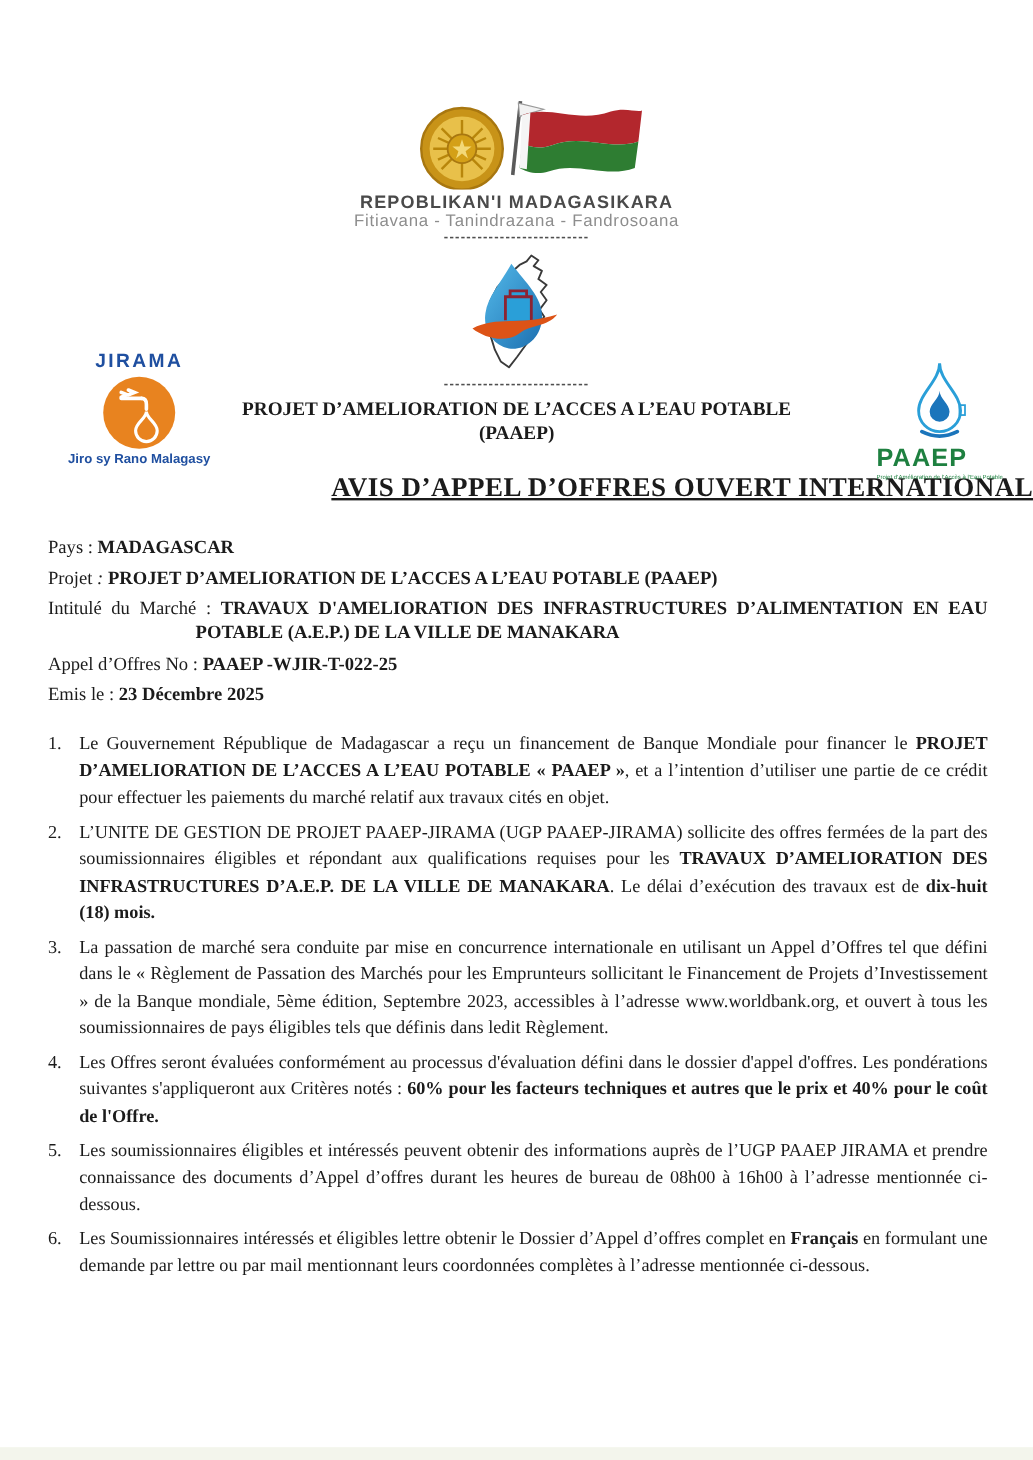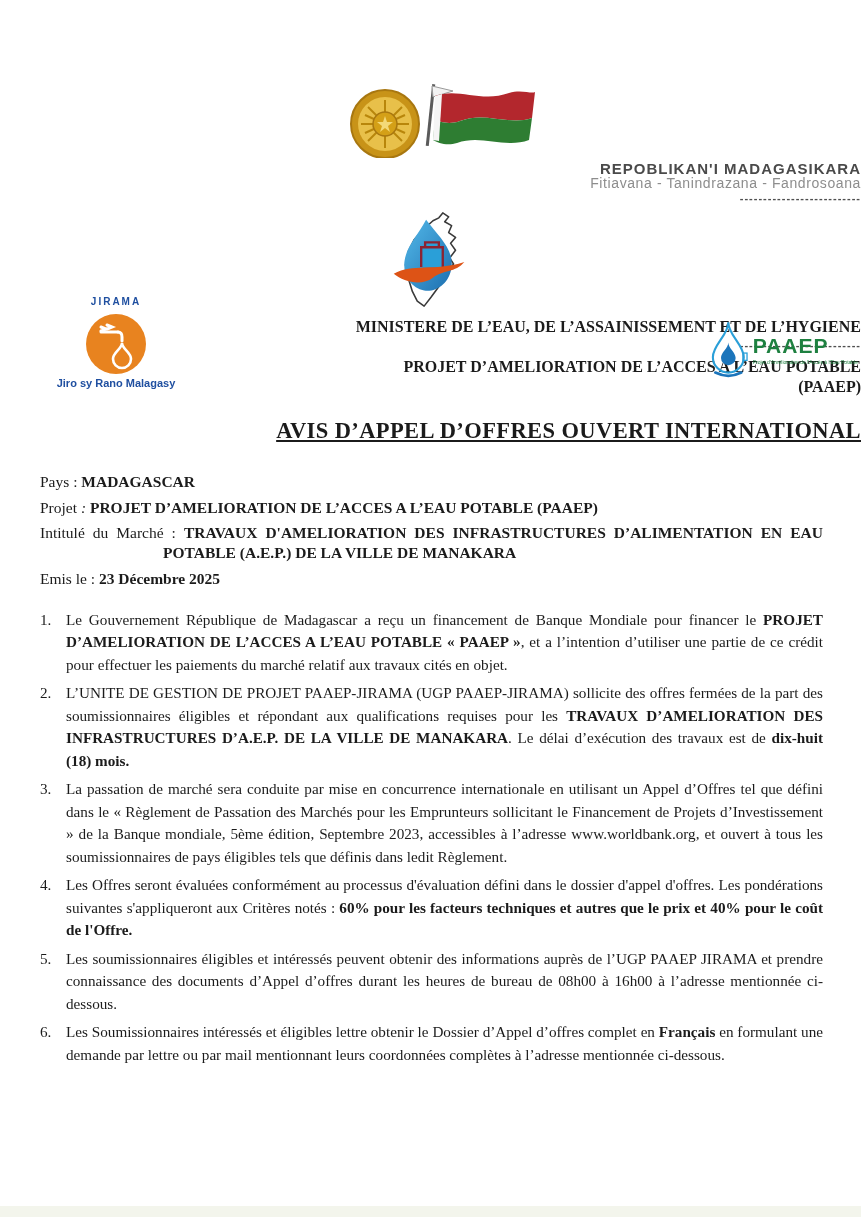--- a/index.html
+++ b/index.html
@@ -1,21 +1,21 @@
 <!DOCTYPE html>
 <html lang="fr" style="--jirama-orange: #e8831f; --jirama-blue: #1f4fa0; --paaep-green: #1e8040; --paaep-blue: #2a9fd8; --flag-red: #b3272d; --flag-green: #2e7d32; --medallion-gold: #d4a017; --logo-orange: #dd5316;"><head>
 <meta charset="utf-8">
 <style>
   html,body { margin:0; padding:0; background:#ffffff; }
   .page {
     position:relative; width:861px; height:1217px; margin:0 auto;
     background:#ffffff; overflow:hidden;
     font-family:"Liberation Serif", serif; color:#1b1b1b;
   }
-  .center { text-align:right; }
+  .center { text-align:center; }
 
   
   .emblem-block { padding-top:82px; }
   .emblem-svg { display:block; margin:0 auto; }
   .emblem-title {
     font-family:"Liberation Sans", sans-serif; font-weight:bold;
     font-size:15px; letter-spacing:1px; color:#4a4a4a; line-height:17px; margin-top:2px;
   }
   .emblem-motto {
     font-family:"Liberation Sans", sans-serif;
@@ -32,28 +32,29 @@
   
   .ministry-line { font-weight:bold; font-size:16px; line-height:20px; margin-top:5px; }
   .project-line  { font-weight:bold; font-size:16px; line-height:20px; margin-top:6px; }
   .paaep-line    { font-weight:bold; font-size:16px; line-height:20px; }
 
   
   .logo-jirama {
     position:absolute; left:52px; top:293px; width:128px; text-align:center;
     font-family:"Liberation Sans", sans-serif;
   }
-  .jirama-name { font-weight:bold; font-size:10px; letter-spacing:2px; color:var(--jirama-blue,#1f4fa0); line-height:17px; }
+  .jirama-name { font-weight:bold; font-size:16px; letter-spacing:2px; color:var(--jirama-blue,#1f4fa0); line-height:17px; }
   .jirama-tag  { font-weight:bold; font-size:11px; color:var(--jirama-blue,#1f4fa0); line-height:13px; margin-top:2px; }
   .jirama-circle { display:block; margin:3px auto 0; }
 
   .logo-paaep {
-    position:absolute; left:708px; top:316px; width:150px;
+    position:absolute; left:708px; top:300px; width:150px;
     display:flex; align-items:center; gap:4px;
     font-family:"Liberation Sans", sans-serif;
+    flex-direction:column;
   }
   .paaep-name { font-weight:bold; font-size:21px; letter-spacing:1px; color:var(--paaep-green,#1e8040); line-height:23px; }
   .paaep-tag  { font-size:5px; color:var(--paaep-green,#1e8040); line-height:6px; margin-top:2px; white-space:nowrap; }
 
   
   .main-title {
     margin-top:20px; text-align:right;
     font-weight:bold; font-size:22.5px; letter-spacing:0.4px; line-height:27px;text-decoration:underline;
   }
 
@@ -117,21 +118,20 @@
         <stop offset="1" stop-color="#1d6fb0"></stop>
       </linearGradient>
     </defs>
     <path d="M64,3 L70,7 66,12 73,16 70,23 77,28 72,34 77,41 71,49 75,55 66,66 60,78 52,89 45,98 38,93 33,83 29,70 26,56 29,42 35,30 44,20 54,11 60,8 Z" fill="#ffffff" stroke="#3a3a3a" stroke-width="1.6" stroke-linejoin="round"></path>
     <path d="M47,10 C60,27 75,40 73,58 C71,75 57,84 45,82 C31,79 23,66 25,52 C27,37 39,25 47,10 Z" fill="url(#gradBlue)"></path>
     <path d="M42,58 V38 H64 V58 M46,38 V33 H60 V38" fill="#2a9fd8" stroke="#8c2332" stroke-width="2.4"></path>
     <path d="M14,65 C34,54 54,63 86,53 C77,64 64,61 54,69 C42,78 24,73 14,65 Z" fill="#dd5316"></path>
   </svg>
 
   <div class="center">
-    <div class="ministry-line">MINISTERE DE L’EAU, DE L’ASSAINISSEMENT ET DE L’HYGIENE</div>
     <div class="dash-sep">--------------------------</div>
     <div class="project-line">PROJET D’AMELIORATION DE L’ACCES A L’EAU POTABLE</div>
     <div class="paaep-line">(PAAEP)</div>
   </div>
 
   <div class="logo-jirama">
     <div class="jirama-name">JIRAMA</div>
     <svg class="jirama-circle" width="62" height="62" viewBox="0 0 62 62">
       <circle cx="31" cy="31" r="30" fill="#e8831f"></circle>
       <g stroke="#ffffff" stroke-width="3" fill="none" stroke-linecap="round">
@@ -168,20 +168,23 @@
   <div class="info-line">
     <span><span>Projet </span><span class="i">: </span><span class="b">PROJET D’AMELIORATION DE L’ACCES A L’EAU POTABLE (PAAEP)</span></span>
   </div>
 
 
 
   <div class="info-line hang">
     <span><span>Intitulé du Marché : </span><span class="b">TRAVAUX D'AMELIORATION DES INFRASTRUCTURES D’ALIMENTATION EN EAU POTABLE (A.E.P.) DE LA VILLE DE MANAKARA</span></span>
   </div>
 
+  <div class="info-line">
+    <span><span>Appel d’Offres No : </span><span class="b">PAAEP -WJIR-T-022-25</span></span>
+  </div>
 
   <div class="info-line">
     <span><span>Emis le : </span><span class="b">23 Décembre 2025</span></span>
   </div>
 </div>
 
   <div class="para-block">
   <div class="para">
     <span class="para-num">1.</span>
     <div class="para-text"><span>Le Gouvernement République de Madagascar a reçu un financement de Banque Mondiale pour financer le </span><span class="b">PROJET D’AMELIORATION DE L’ACCES A L’EAU POTABLE « PAAEP »</span><span>, et a l’intention d’utiliser une partie de ce crédit pour effectuer les paiements du marché relatif aux travaux cités en objet.</span></div>

